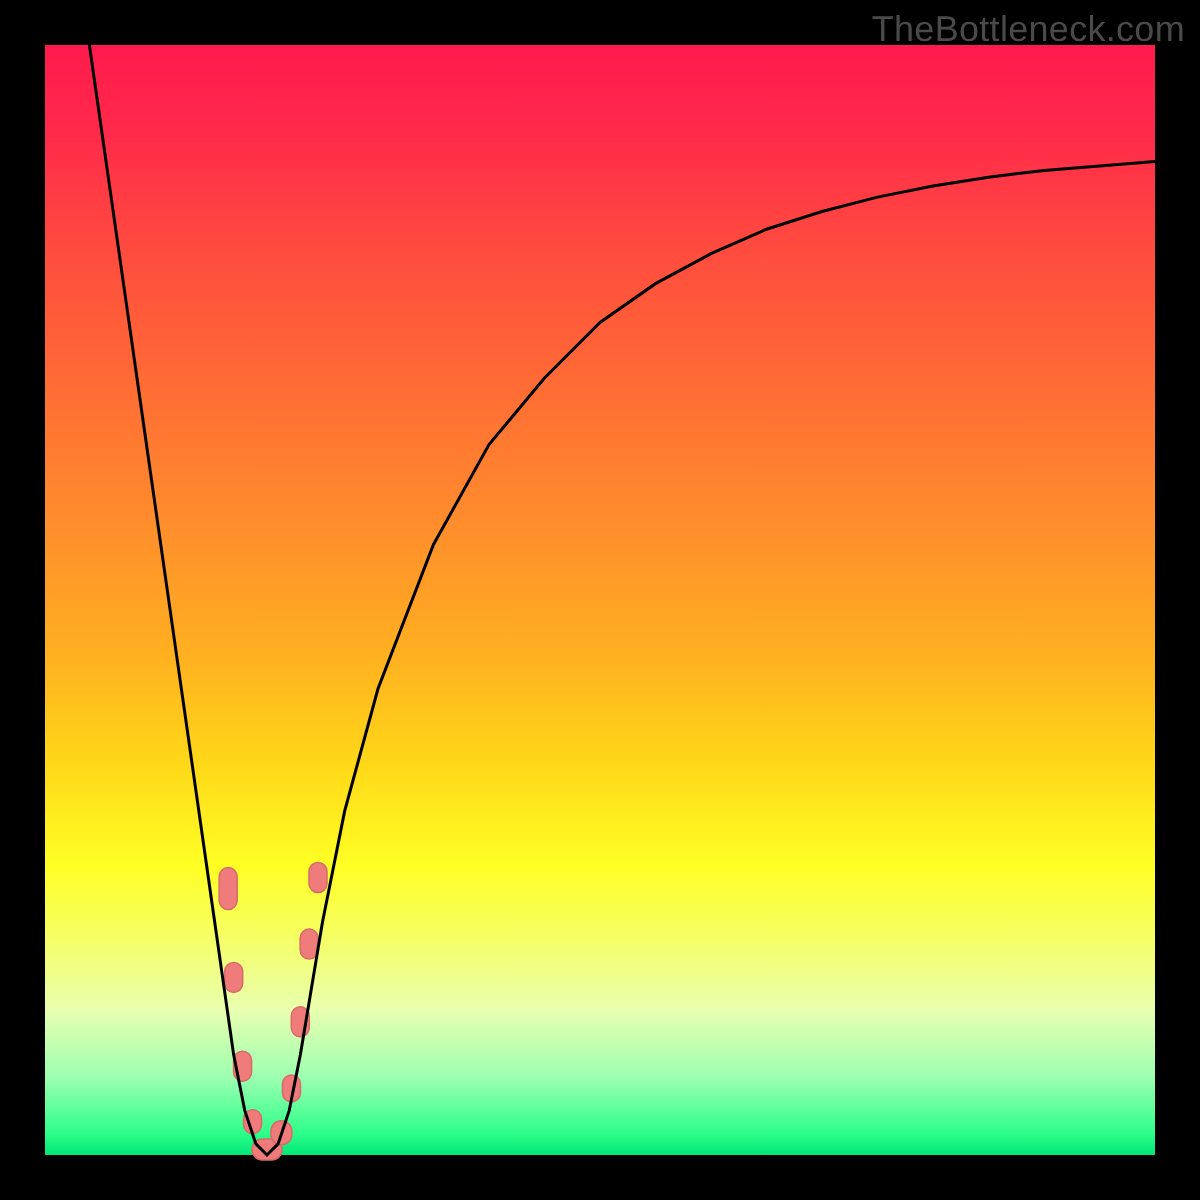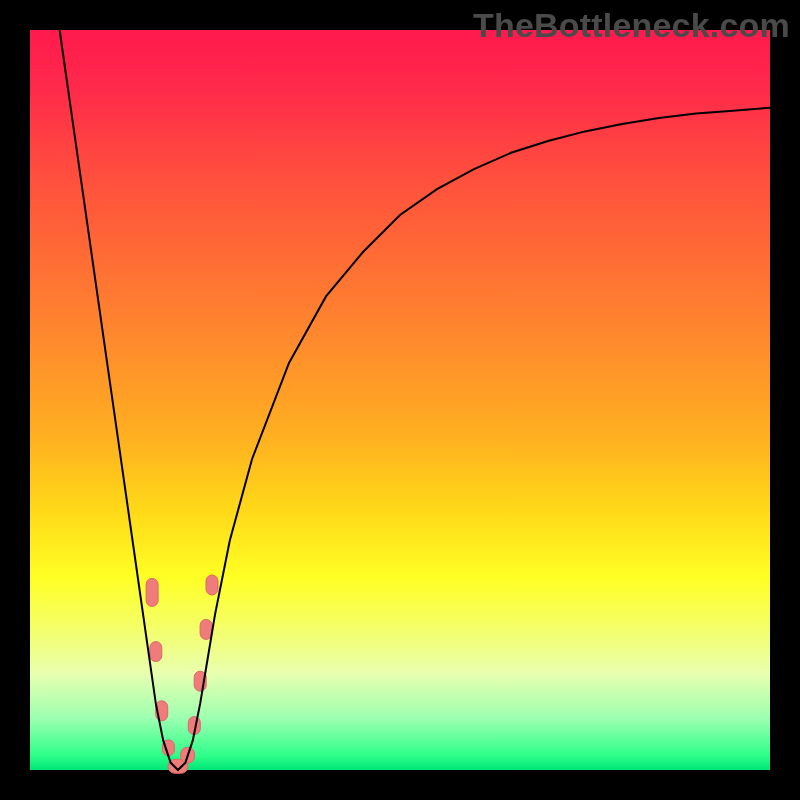--- a/index.html
+++ b/index.html
@@ -41,22 +41,22 @@
       #9dffb0 93%,
       #2fff8a 98%,
       #00e676 100%
     );
   }
   .watermark {
     position: absolute;
     top: 6px;
     right: 10px;
     color: #4a4a4a;
-    font-size: 34px;
-    font-weight: 700;
+    font-size: 24px;
+    font-weight: 400;
     letter-spacing: 0.2px;
     user-select: none;
   }
   svg.curve {
     position: absolute;
     left: 0;
     top: 0;
     width: 740px;
     height: 740px;
     overflow: visible;

